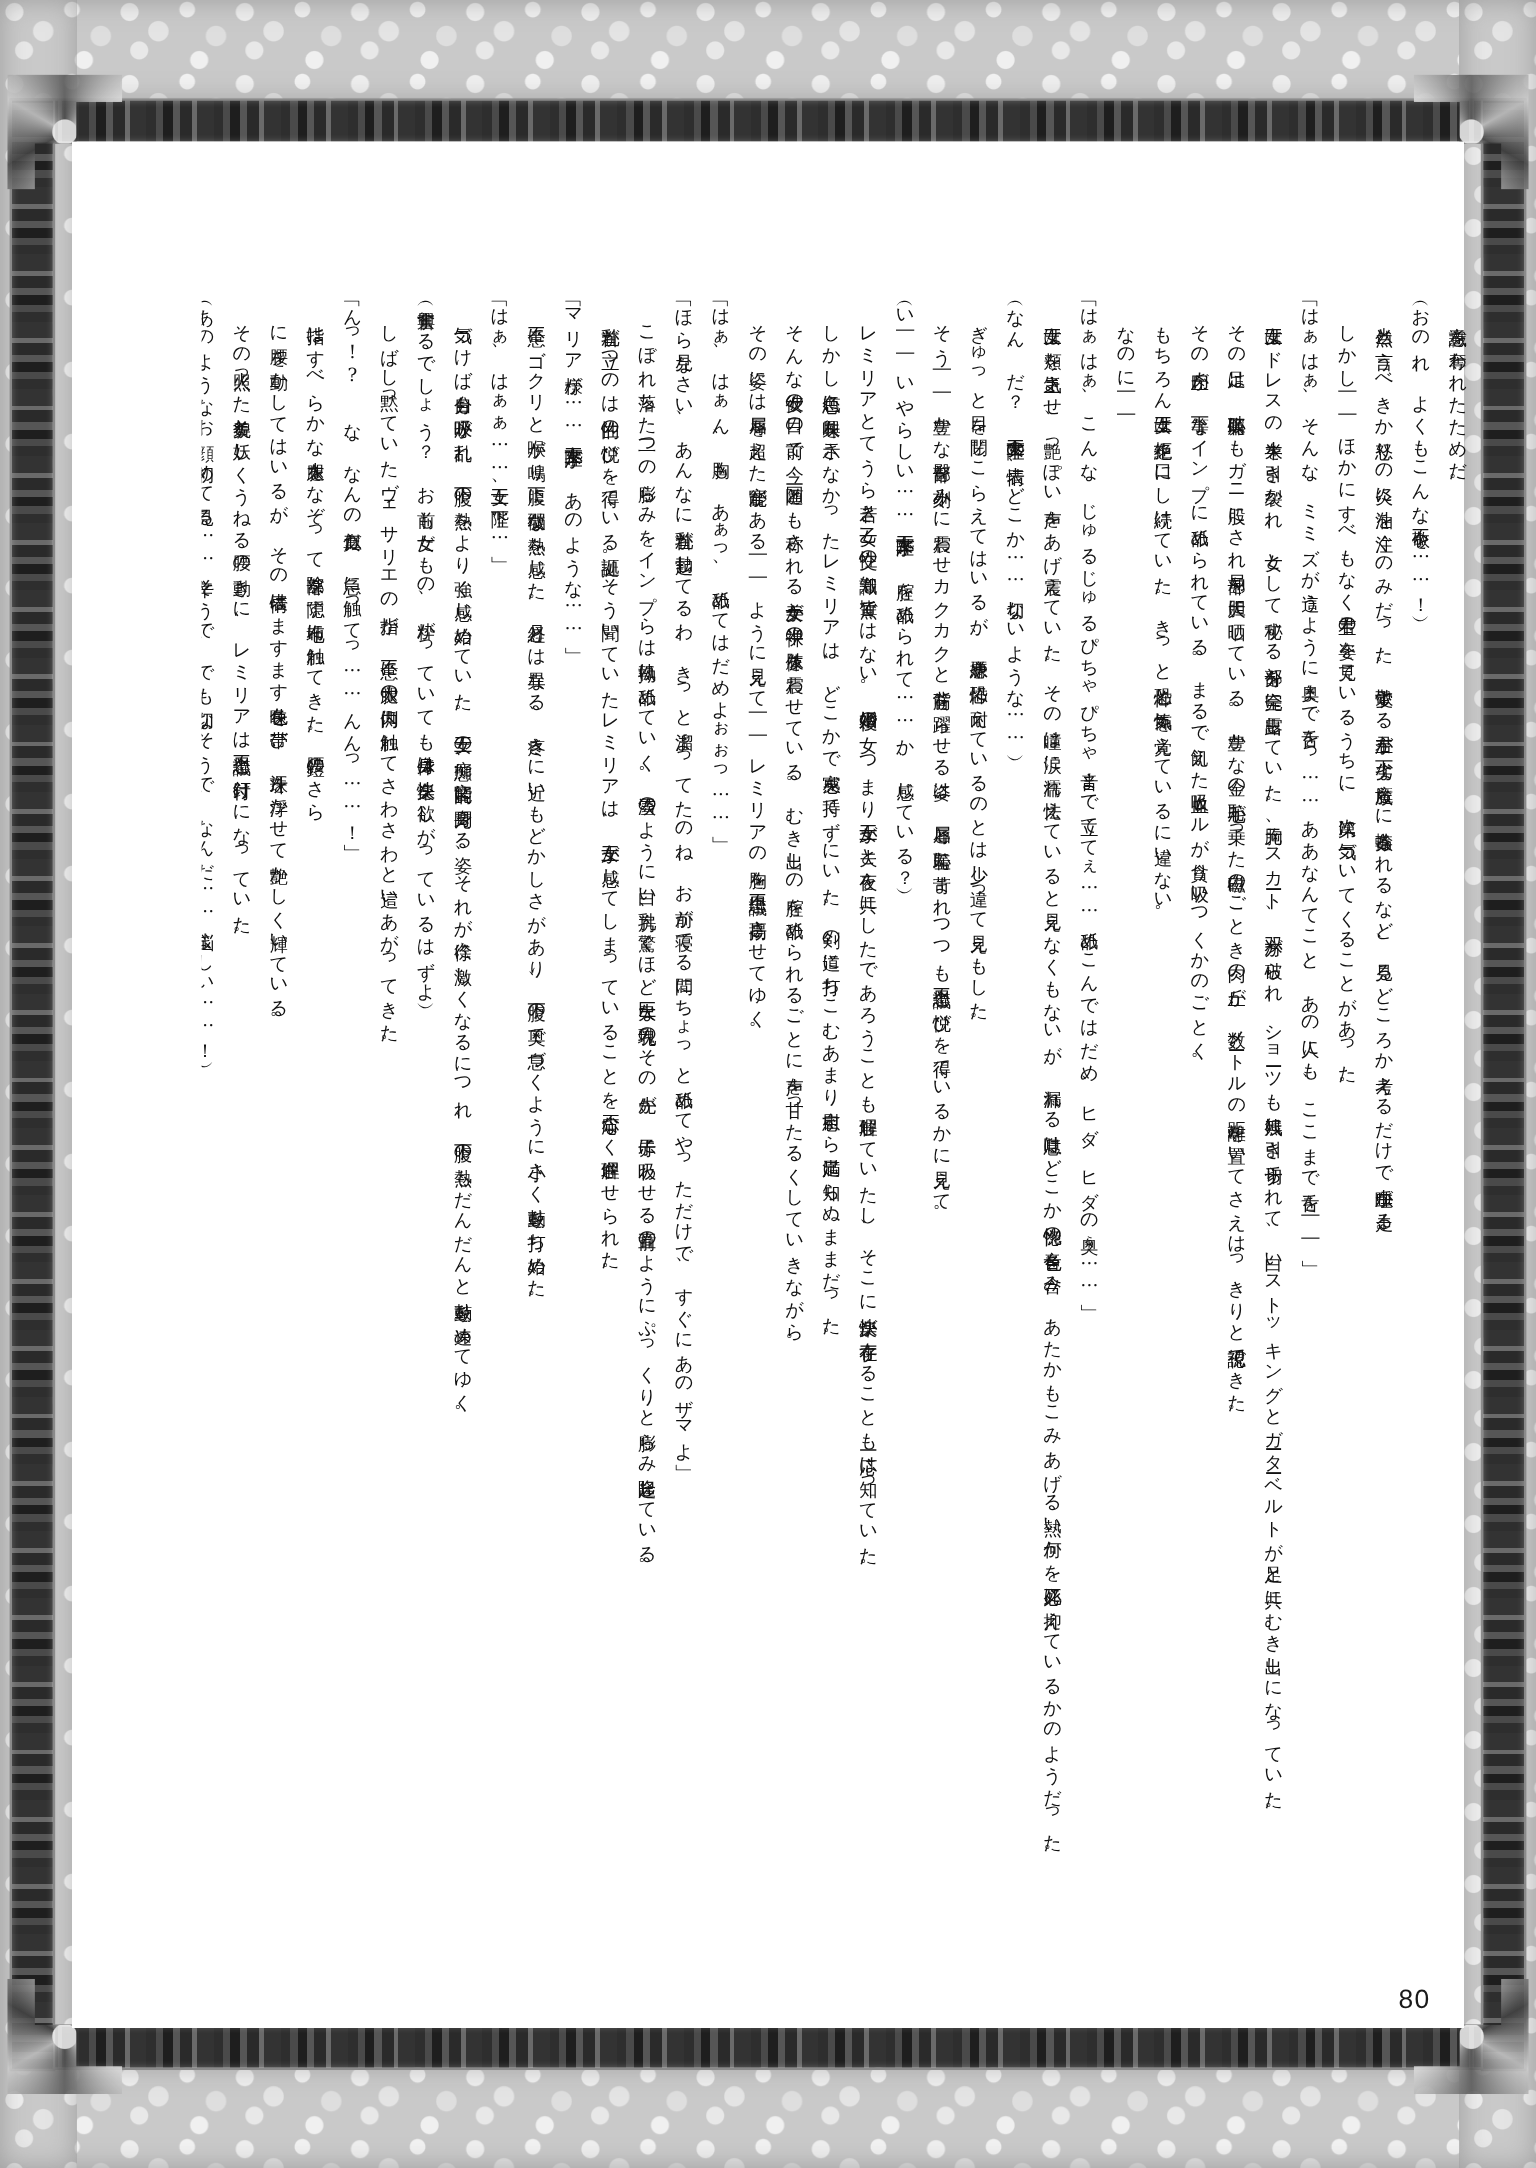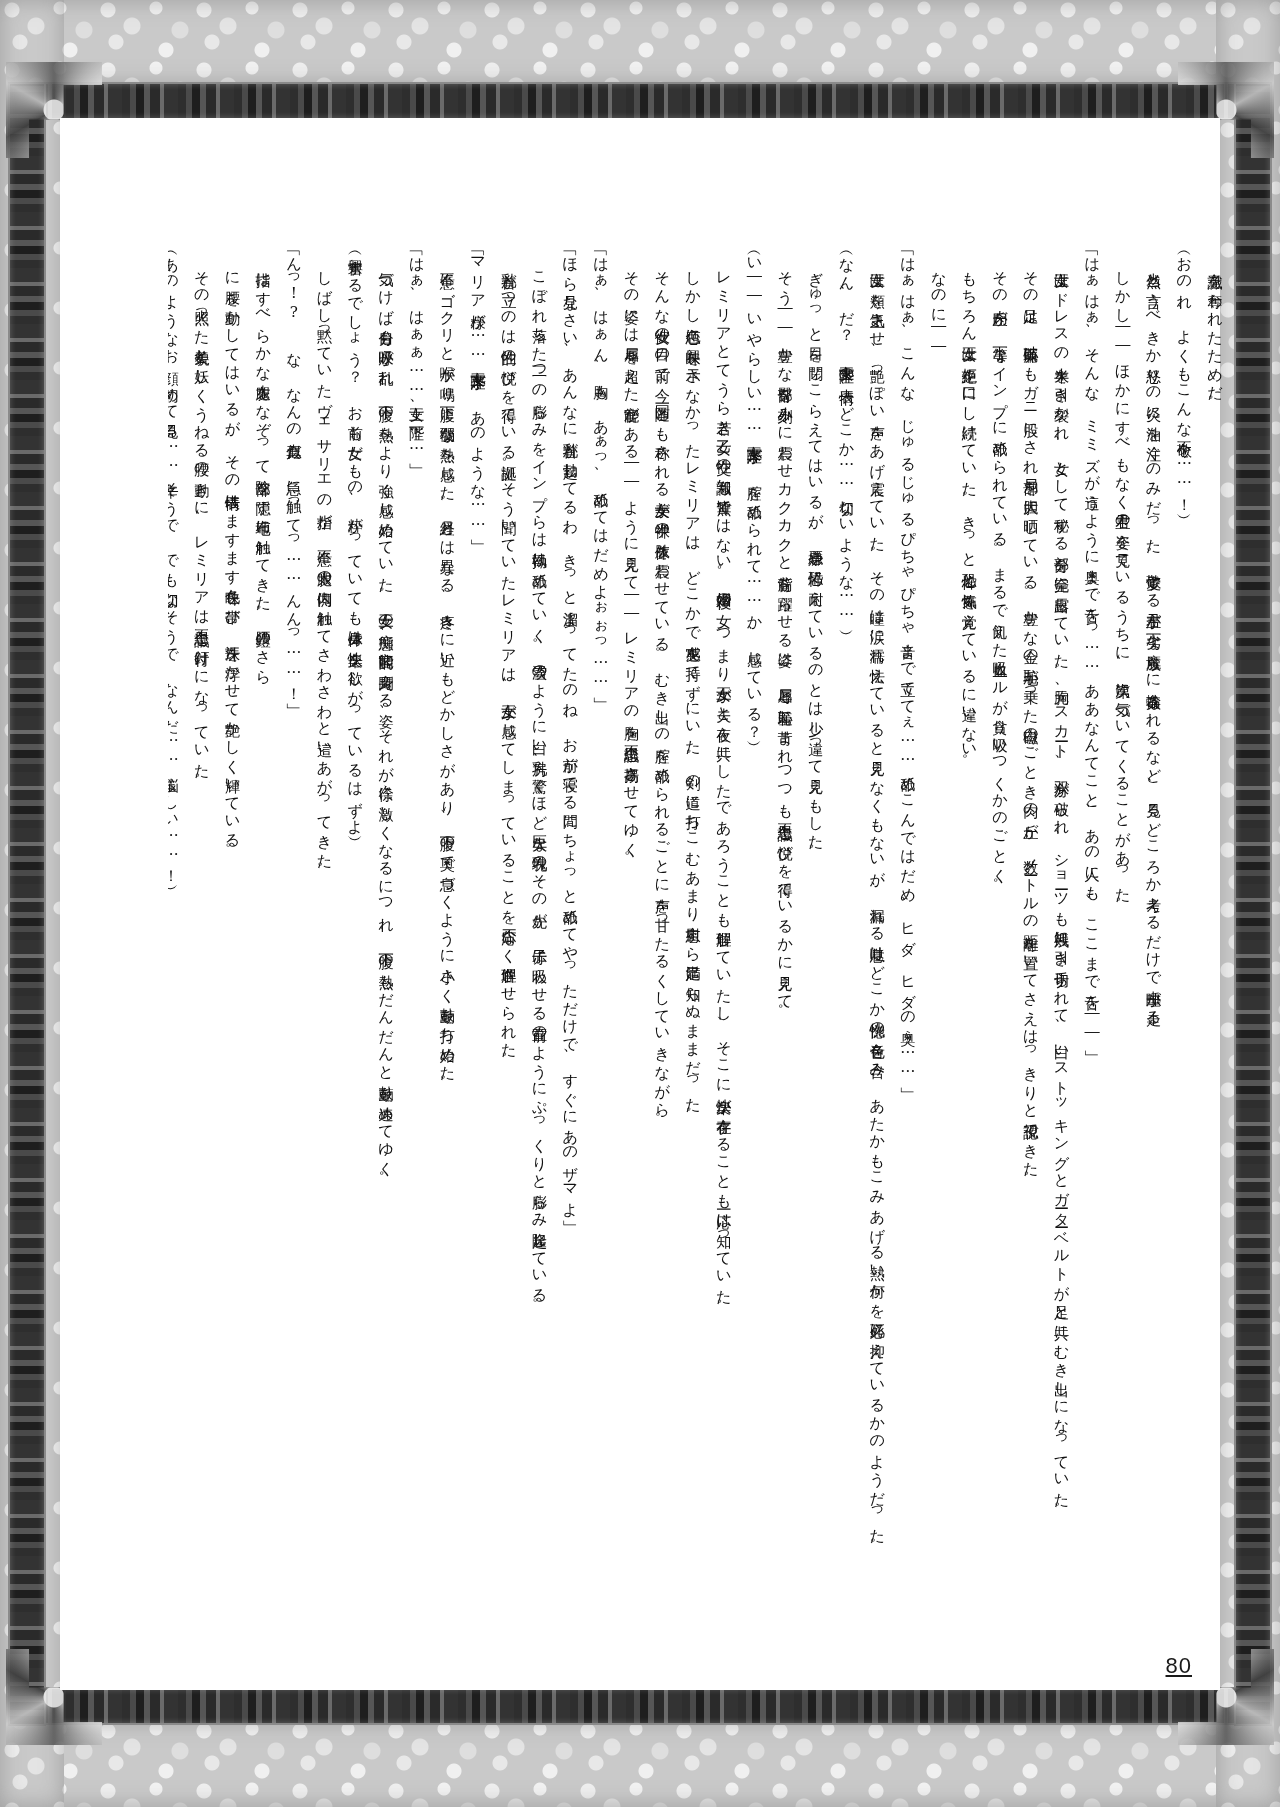--- a/index.html
+++ b/index.html
@@ -108,21 +108,20 @@
   .body-text p.noindent { text-indent: 0; }
 
   .page-number {
     position: absolute;
     right: 88px;
     bottom: 128px;
     font-family: "Liberation Sans", sans-serif;
     font-size: 22px;
     color: #1a1a1a;
     letter-spacing: 1px;
-    text-decoration: underline;
   }
 </style>
 </head>
 <body>
 
 <div id="page">
 
   <div class="border-band band-top"></div>
   <div class="border-band band-bottom"></div>
   <div class="border-band band-left"></div>

